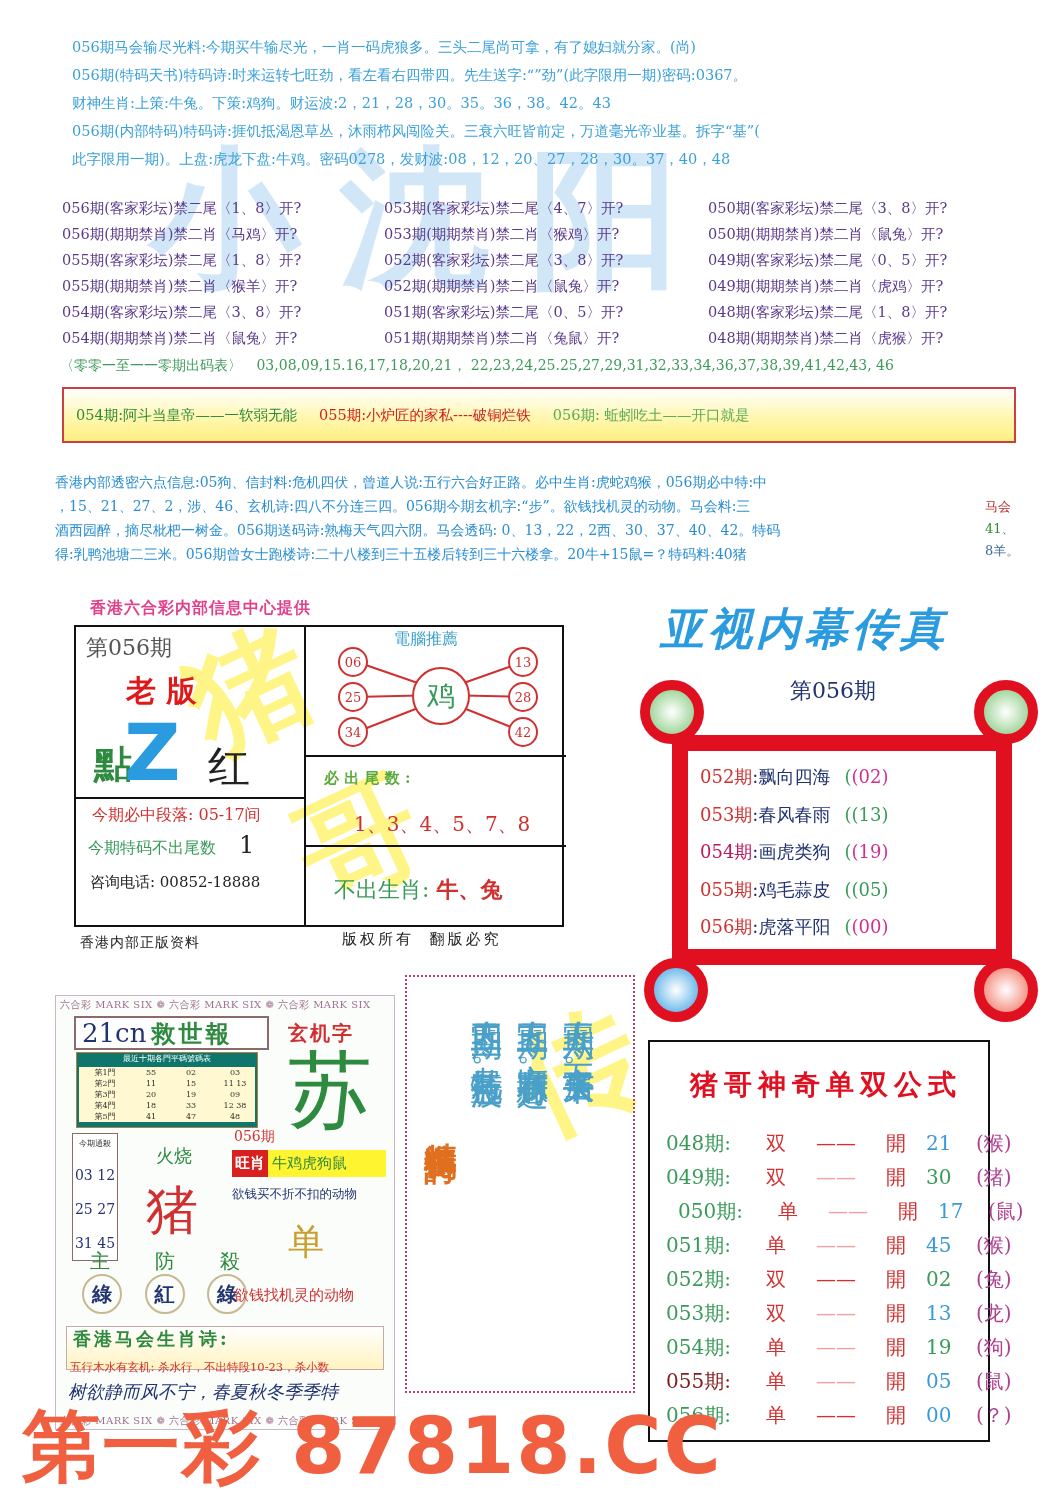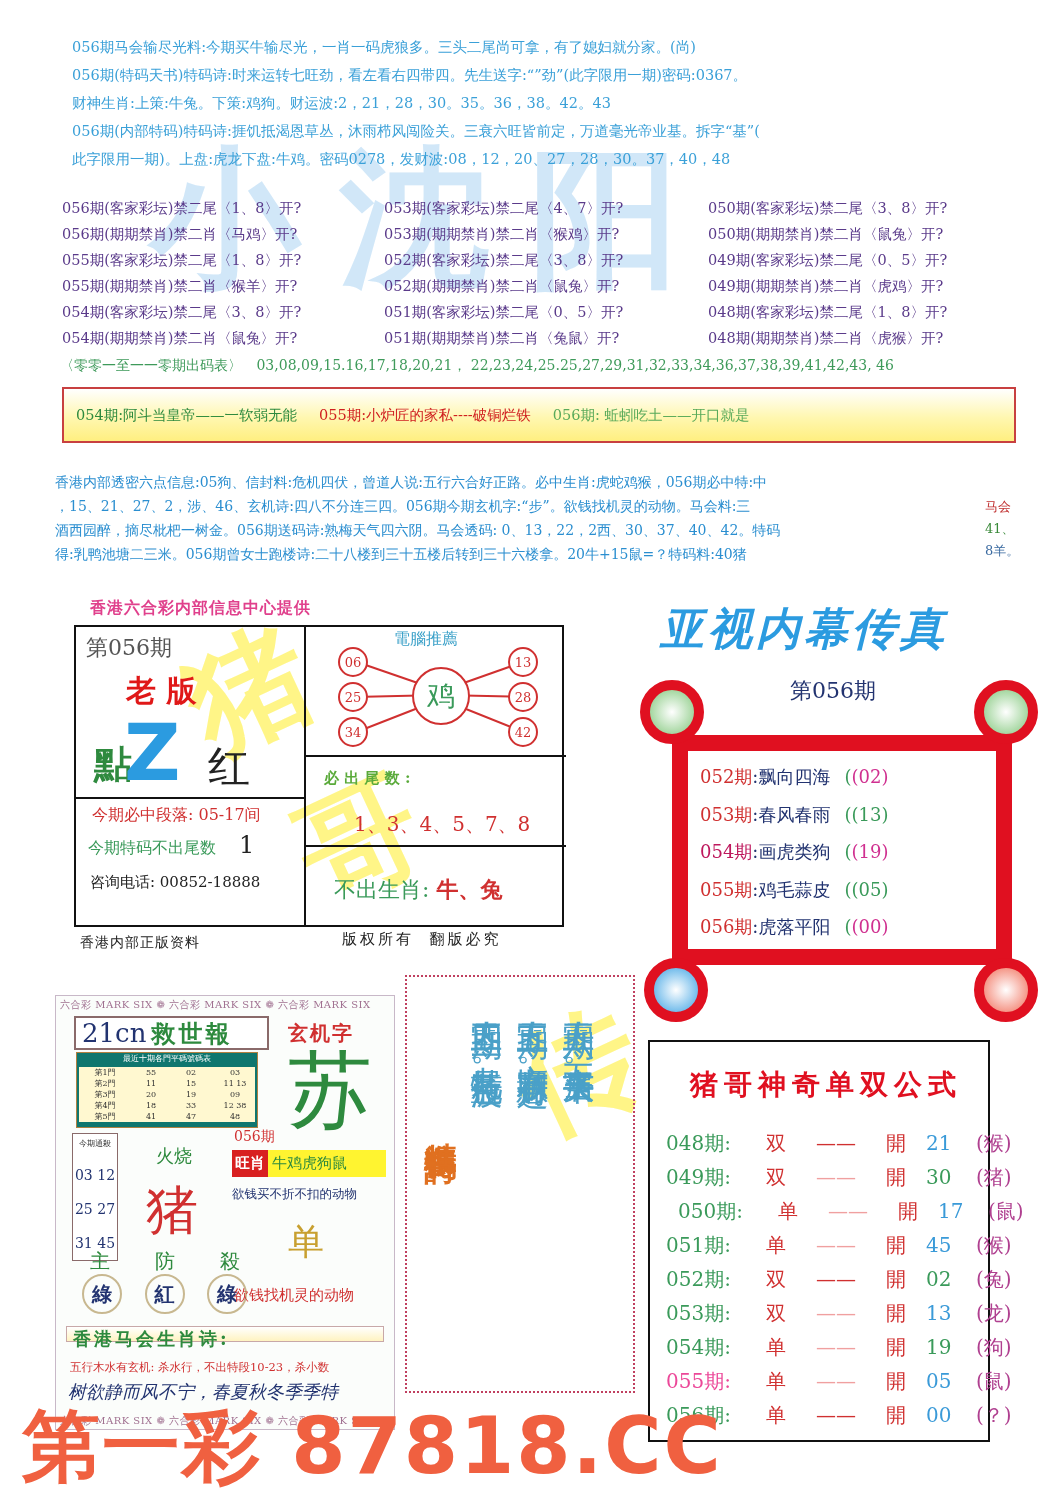--- a/index.html
+++ b/index.html
@@ -223,38 +223,38 @@
     <span style="width:40px;height:40px;border-radius:50%;border:2px solid #c8b890;display:flex;align-items:center;justify-content:center;font-size:20px;color:#223370;font-weight:bold;">綠</span>
   </div>
   <div class="abs" style="left:178px; top:132px; font-size:14px; color:#d03030;">056期</div>
   <div class="abs" style="left:176px; top:152px; width:154px; height:30px; display:flex; font-size:15px;align-items:center;">
     <span style="background:#d82020; color:#fff; padding:4px 3px; font-weight:bold;">旺肖</span>
     <span style="background:#fff430; color:#2e8a3e; padding:4px 4px; flex:1;">牛鸡虎狗鼠</span>
   </div>
   <div class="abs" style="left:176px; top:190px; font-size:12.5px; color:#223370; white-space:nowrap;">欲钱买不折不扣的动物</div>
   <div class="abs" style="left:232px; top:222px; font-size:36px; color:#c8a030;">单</div>
   <div class="abs" style="left:178px; top:290px; font-size:15px; color:#d03030; white-space:nowrap;">欲钱找机灵的动物</div>
-  <div class="abs" style="left:10px; top:330px; width:318px; height:16px; background:linear-gradient(#ffffff,#fff3c0); border:1px solid #c8a8a8; font-size:18px; color:#2e8a3e; font-weight:bold; padding-left:6px; letter-spacing:3px;">香港马会生肖诗:</div>
+  <div class="abs" style="left:10px; top:330px; width:318px; height:44px; background:linear-gradient(#ffffff,#fff3c0); border:1px solid #c8a8a8; font-size:18px; color:#2e8a3e; font-weight:bold; padding-left:6px; letter-spacing:3px;">香港马会生肖诗:</div>
   <div class="abs" style="left:14px; top:364px; font-size:11.5px; color:#d03030; white-space:nowrap;">五行木水有玄机: 杀水行，不出特段10-23，杀小数</div>
   <div class="abs" style="left:12px; top:384px; font-size:18px; color:#223370; font-style:italic; white-space:nowrap;">树欲静而风不宁，春夏秋冬季季特</div>
 </div>
 
 <div class="poem-box">
   <div class="vcol" style="left:150px; top:20px;">零五六期：五字当头居天下。</div>
   <div class="vcol" style="left:104px; top:20px;">零五五期：六字顺意有财迎。</div>
   <div class="vcol" style="left:58px; top:20px;">零五四期：一九特尾蓝色波。</div>
   <div class="vcol" style="left:12px; top:140px; color:#e07020; font-weight:bold;">精準特碼詩</div>
 </div>
 
 <div class="pig-box">
   <div class="pig-title">猪哥神奇单双公式</div>
   <div class="pig-row" style="top:84px;"><span style="color:#3a9a5a; width:100px;">048期:</span><span style="color:#d03030; width:50px;">双</span><span style="color:#d03030; width:70px;">——</span><span style="color:#d03030; width:40px;">開</span><span style="color:#3a9ad8; width:50px;">21</span><span style="color:#b04090;">(猴)</span></div>
   <div class="pig-row" style="top:118px;"><span style="color:#3a9a5a; width:100px;">049期:</span><span style="color:#d03030; width:50px;">双</span><span style="color:#f0a0a0; width:70px;">——</span><span style="color:#d03030; width:40px;">開</span><span style="color:#3a9a5a; width:50px;">30</span><span style="color:#b04090;">(猪)</span></div>
   <div class="pig-row" style="top:152px;margin-left:12px;"><span style="color:#3a9a5a; width:100px;">050期:</span><span style="color:#d03030; width:50px;">单</span><span style="color:#f0a0a0; width:70px;">——</span><span style="color:#d03030; width:40px;">開</span><span style="color:#3a9ad8; width:50px;">17</span><span style="color:#b04090;">(鼠)</span></div>
   <div class="pig-row" style="top:186px;"><span style="color:#3a9a5a; width:100px;">051期:</span><span style="color:#d03030; width:50px;">单</span><span style="color:#f0a0a0; width:70px;">——</span><span style="color:#d03030; width:40px;">開</span><span style="color:#3a9ad8; width:50px;">45</span><span style="color:#b04090;">(猴)</span></div>
   <div class="pig-row" style="top:220px;"><span style="color:#3a9a5a; width:100px;">052期:</span><span style="color:#d03030; width:50px;">双</span><span style="color:#d03030; width:70px;">——</span><span style="color:#d03030; width:40px;">開</span><span style="color:#3a9a5a; width:50px;">02</span><span style="color:#b04090;">(兔)</span></div>
   <div class="pig-row" style="top:254px;"><span style="color:#3a9a5a; width:100px;">053期:</span><span style="color:#d03030; width:50px;">双</span><span style="color:#f0a0a0; width:70px;">——</span><span style="color:#d03030; width:40px;">開</span><span style="color:#3a9ad8; width:50px;">13</span><span style="color:#b04090;">(龙)</span></div>
   <div class="pig-row" style="top:288px;"><span style="color:#3a9a5a; width:100px;">054期:</span><span style="color:#d03030; width:50px;">单</span><span style="color:#f0a0a0; width:70px;">——</span><span style="color:#d03030; width:40px;">開</span><span style="color:#3a9a5a; width:50px;">19</span><span style="color:#b04090;">(狗)</span></div>
-  <div class="pig-row" style="top:322px;"><span style="color:#ec4899; width:100px;">055期:</span><span style="color:#d03030; width:50px;">单</span><span style="color:#f0a0a0; width:70px;">——</span><span style="color:#d03030; width:40px;">開</span><span style="color:#3a9ad8; width:50px;">05</span><span style="color:#b04090;">(鼠)</span></div>
+  <div class="pig-row" style="top:322px;"><span style="color:#7f1d1d; width:100px;">055期:</span><span style="color:#d03030; width:50px;">单</span><span style="color:#f0a0a0; width:70px;">——</span><span style="color:#d03030; width:40px;">開</span><span style="color:#3a9ad8; width:50px;">05</span><span style="color:#b04090;">(鼠)</span></div>
   <div class="pig-row" style="top:356px;"><span style="color:#3a9a5a; width:100px;">056期:</span><span style="color:#d03030; width:50px;">单</span><span style="color:#d03030; width:70px;">——</span><span style="color:#d03030; width:40px;">開</span><span style="color:#3a9ad8; width:50px;">00</span><span style="color:#b04090;">(？)</span></div>
 </div>
 
 <div class="brand">第一彩 87818.CC</div>
 
 </body></html>

